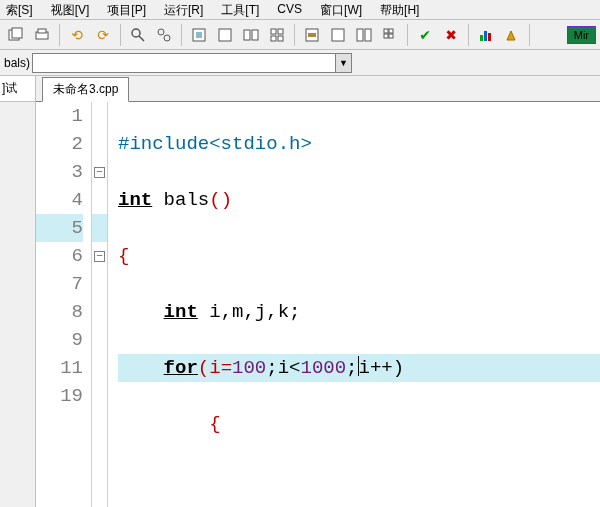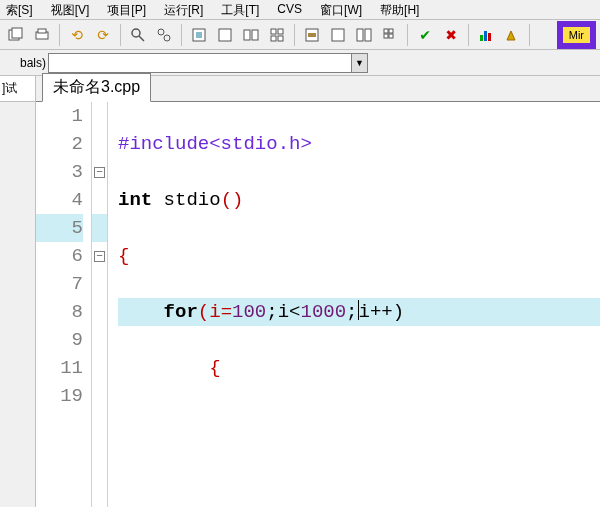--- a/index.html
+++ b/index.html
@@ -43,30 +43,30 @@
     cursor: pointer;
   }
   .sep {
     width: 1px;
     height: 22px;
     background: #c0c0c0;
     margin: 0 3px;
   }
   .mini-btn {
     padding: 2px 6px;
-    border: 6px solid #6d28d9;
-    background: #fde047;
+    border: 1px solid #6d28d9;
+    background: #15803d;
     margin-left: auto;
     font-size: 11px;
     cursor: pointer;
   }
   .row3 {
     display: flex;
     align-items: center;
-    padding: 2px 20px;
+    padding: 2px 4px;
     background: #f0f0f0;
     border-bottom: 1px solid #c0c0c0;
     height: 26px;
   }
   .combo {
     width: 320px;
     height: 20px;
     border: 1px solid #808080;
     background: #fff;
     margin-left: 2px;
@@ -106,21 +106,21 @@
     height:26px;
     background:#f0f0f0;
     border-bottom:1px solid #808080;
     padding-left:6px;
   }
   .tab {
     background:#fff;
     border:1px solid #808080;
     border-bottom:1px solid #fff;
     padding:3px 10px;
-    font-size:16px;
+    font-size:12px;
     margin-bottom:-1px;
     cursor:pointer;
   }
   .editor {
     flex:1;
     overflow:auto;
     font-family: Consolas, "Courier New", monospace;
     font-size:19px;
     line-height:28px;
     display:flex;
@@ -154,22 +154,22 @@
     color:#606060;
     cursor:pointer;
   }
   .code {
     padding-left:10px;
     white-space:pre;
     flex:1;
   }
   .line { height:28px; }
   .hl-line { background:#cdeef5; }
-  .kw { color:#000; font-weight:bold; }
-  .pp { color:#6d28d9; }
+  .kw { color:#000; font-weight:bold;text-decoration:underline; }
+  .pp { color:#0369a1; }
   .num { color:#701a75; }
   .sym { color:#c00000; }
   .caret {
     display:inline-block;
     width:1px;
     height:20px;
     background:#000;
     vertical-align:middle;
     margin-top:-3px;
   }
@@ -335,22 +335,23 @@
         <div class="line"></div>
         <div class="line"></div>
         <div class="line"></div>
         <div class="line"></div>
         <div class="line"></div>
         <div class="line"></div>
       </div>
 
       <div class="code">
 <div class="line"><span class="pp">#include&lt;stdio.h&gt;</span></div>
-<div class="line"><span class="kw">int</span><span> stdio</span><span class="sym">()</span></div>
+<div class="line"><span class="kw">int</span><span> bals</span><span class="sym">()</span></div>
 <div class="line"><span class="sym">{</span></div>
+<div class="line">    <span class="kw">int</span><span> i,m,j,k;</span></div>
 <div class="line hl-line">    <span class="kw">for</span><span class="sym">(i=</span><span class="num">100</span><span>;i&lt;</span><span class="num">1000</span><span>;</span><span class="caret"></span><span>i++)</span></div>
 <div class="line">        <span class="sym">{</span></div>
 
 
 
 
 
 
 
       </div>

